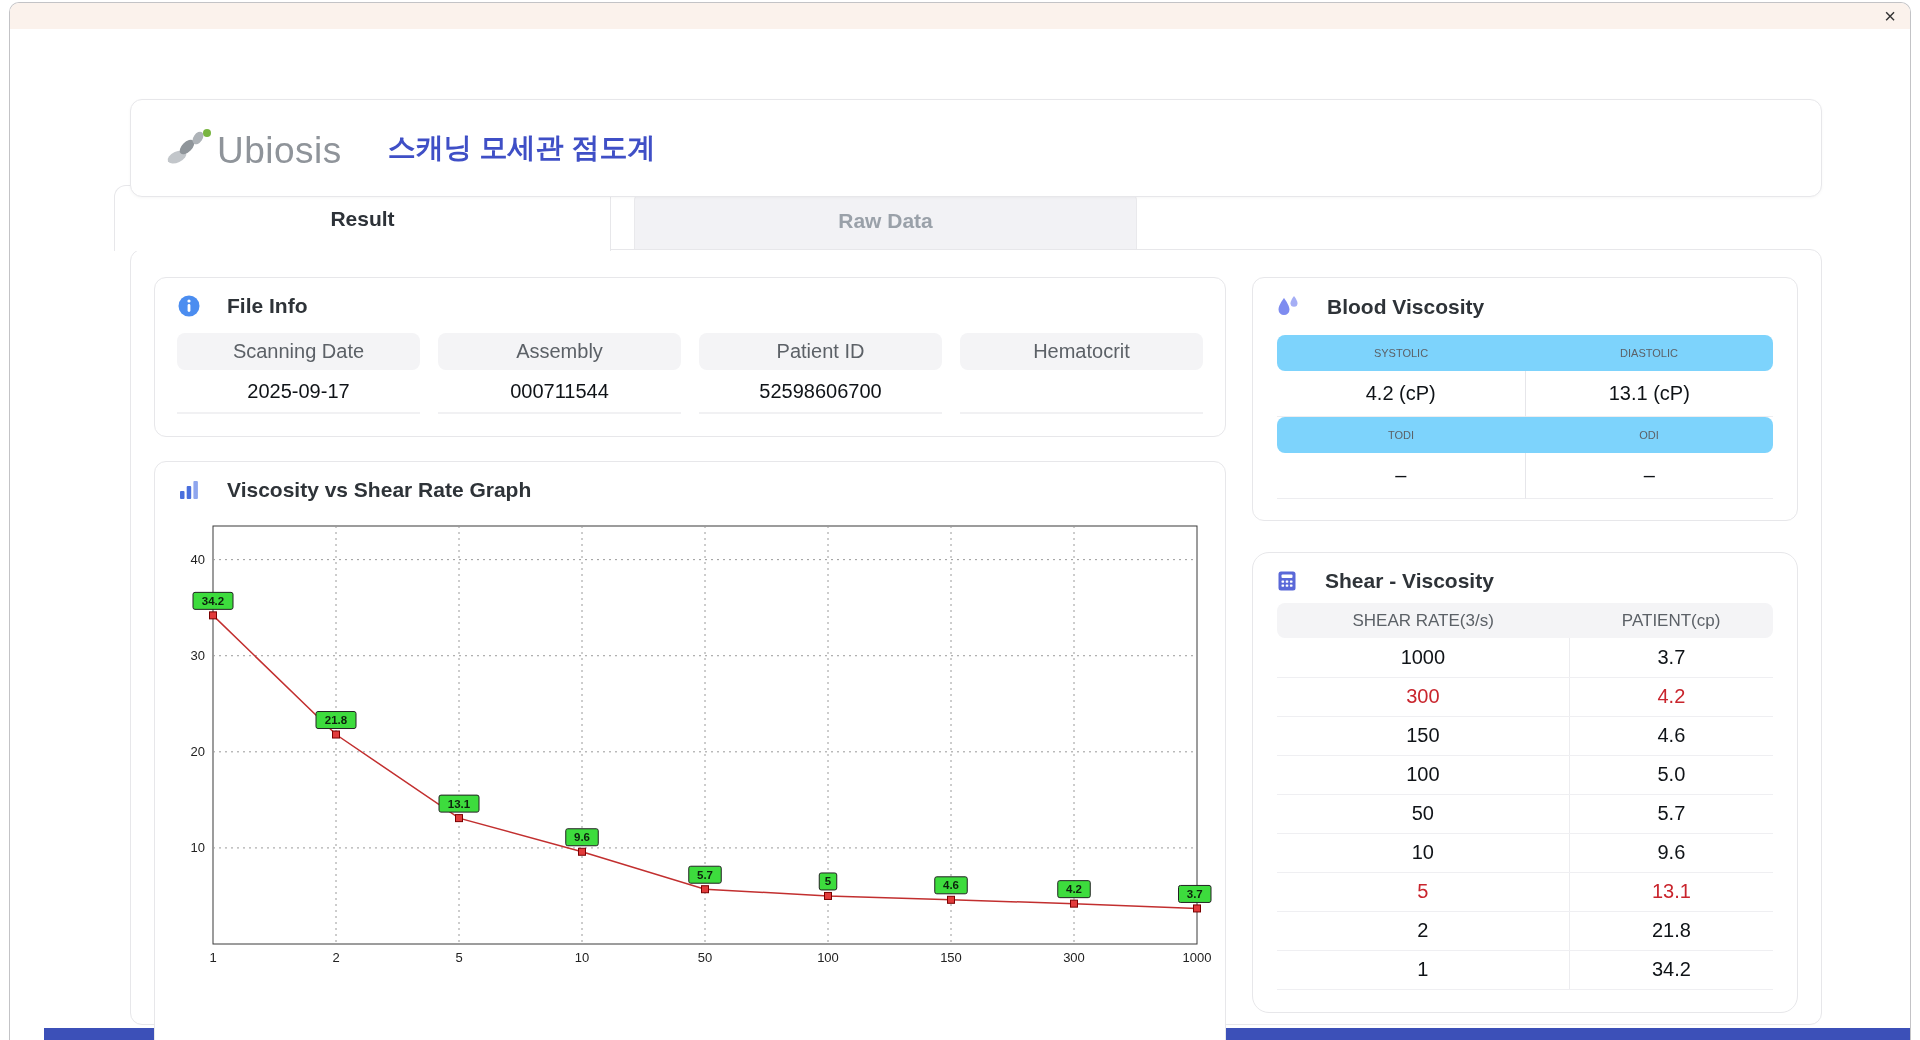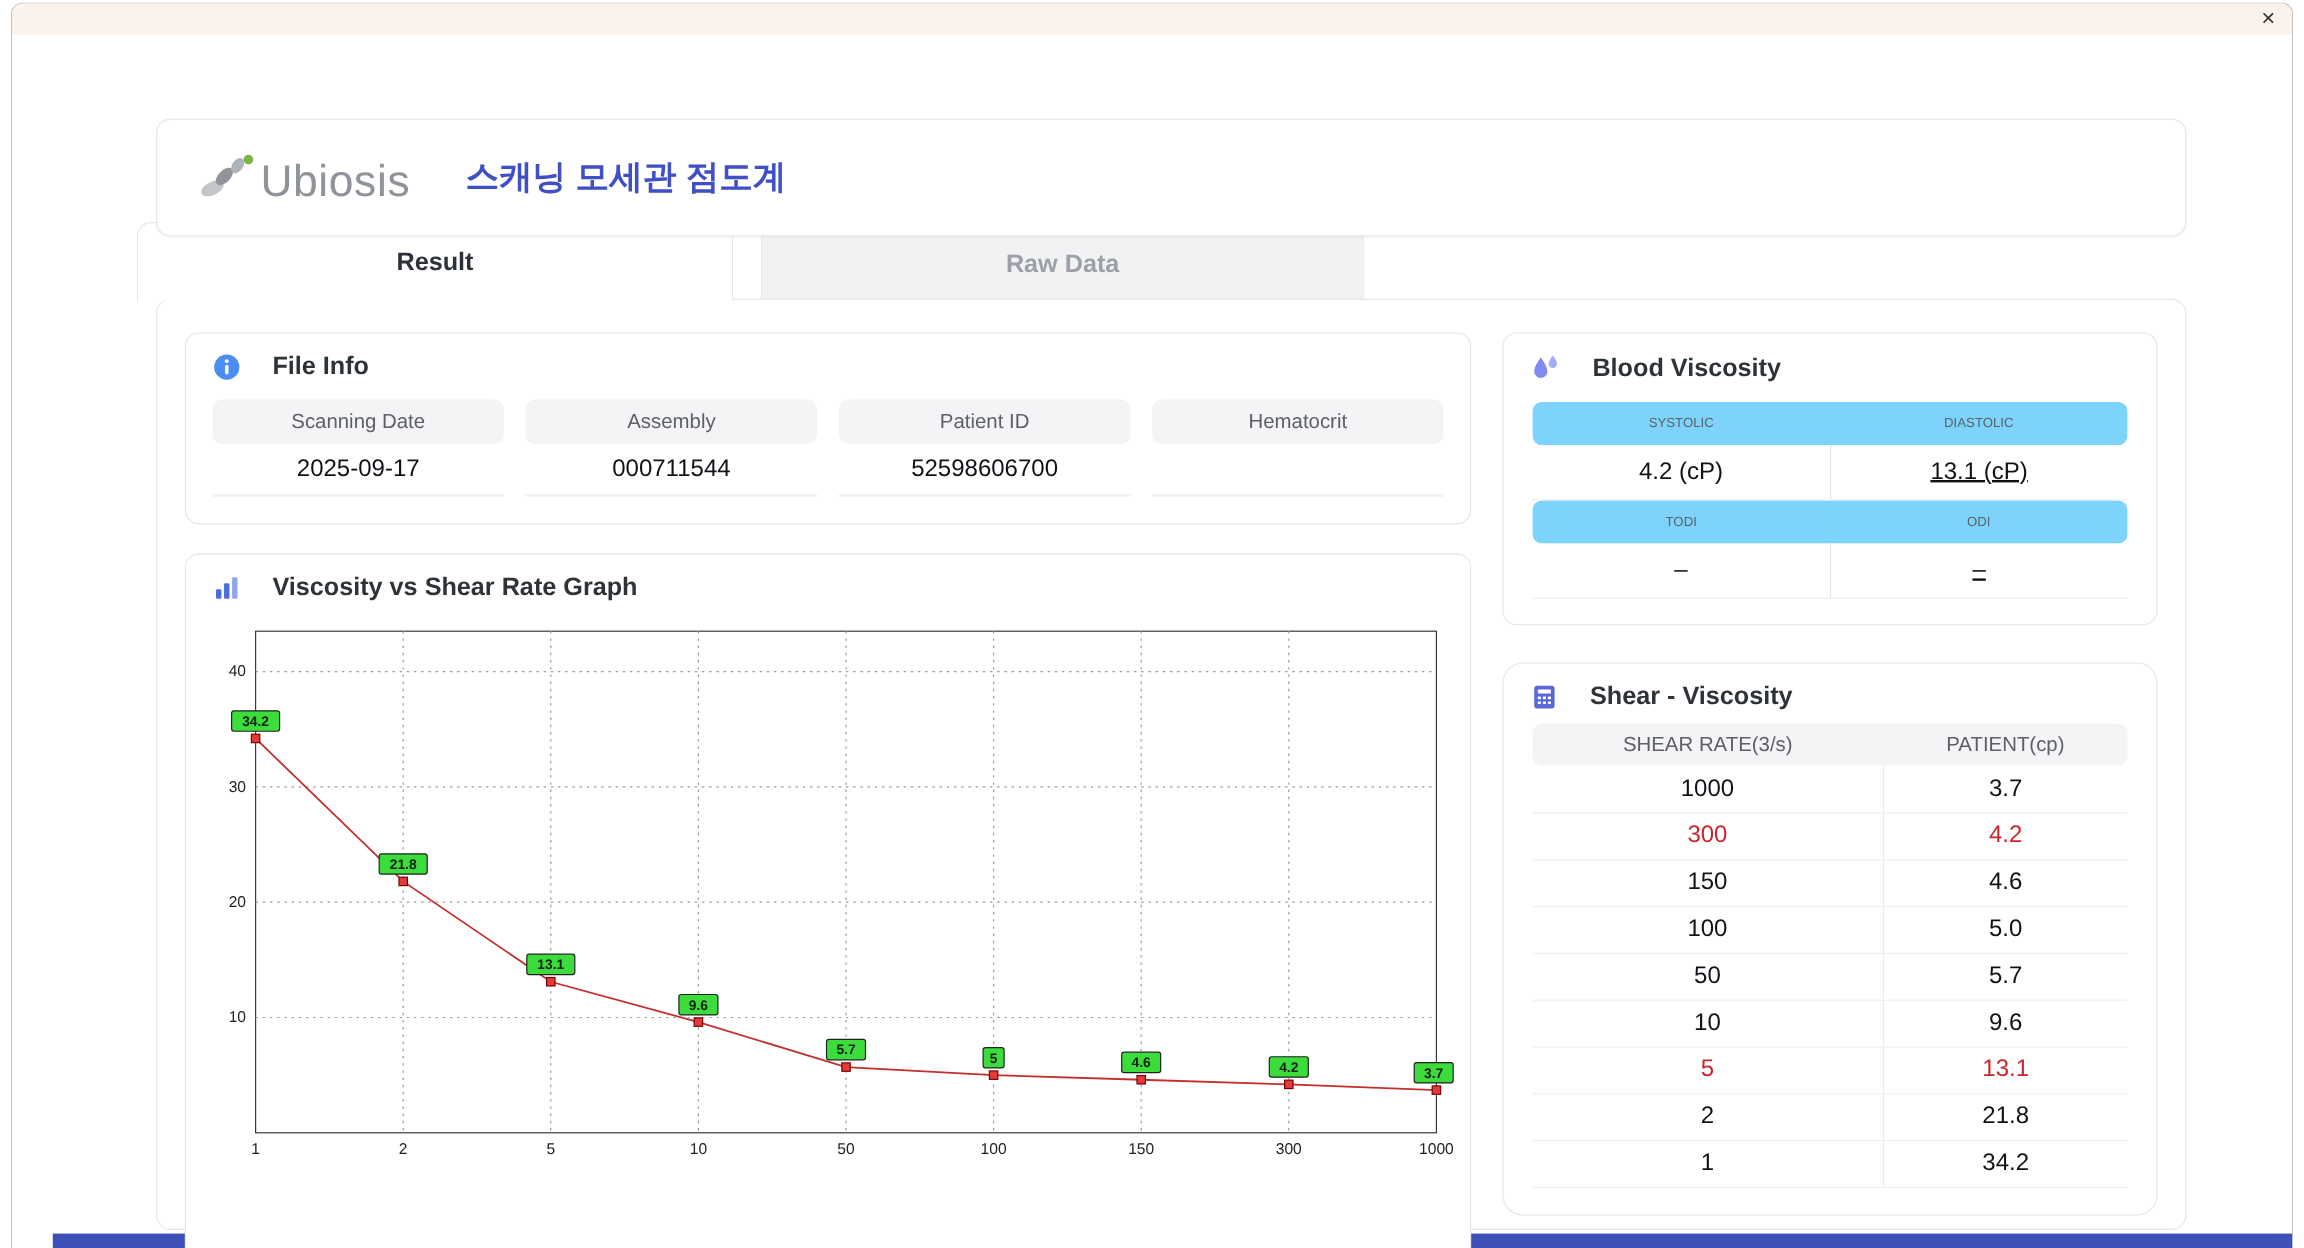--- a/index.html
+++ b/index.html
@@ -61,34 +61,34 @@
   .file-card  { left: 144px;  top: 274px; width: 1072px; height: 160px; z-index: 4; }
   .graph-card { left: 144px;  top: 458px; width: 1072px; height: 708px; z-index: 4; }
   .blood-card { left: 1242px; top: 274px; width: 546px;  height: 244px; z-index: 4; }
   .shear-card { left: 1242px; top: 549px; width: 546px;  height: 461px; z-index: 4; overflow: hidden; border-radius: 17px; }
 
   .fields { display: flex; gap: 18px; padding: 15px 22px 0 22px; }
   .field { flex: 1; }
   .field-label {
     background: #f4f4f6; border-radius: 8px; height: 37px;
     display: flex; align-items: center; justify-content: center;
-    font-size: 17px; color: #5c6167;
+    font-size: 20px; color: #5c6167;
   }
   .field-value {
     height: 44px; display: flex; align-items: center; justify-content: center;
     font-size: 20px; color: #0f1317; border-bottom: 2px solid #f1f1f3;
   }
 
   .bv-grid { margin: 15px 24px 0 24px; }
   .bv-row { display: flex; }
   .bv-cell { flex: 1; display: flex; align-items: center; justify-content: center; }
   .bv-row.labels { border-radius: 8px; overflow: hidden; }
   .bv-label { background: #7dd3fc; height: 36px; font-size: 11px; color: #5c6167; }
   .bv-value { height: 46px; font-size: 20px; color: #0f1317; border-bottom: 1px solid #ededf0; }
-  .bv-value + .bv-value { border-left: 1px solid #e6e6ea; text-decoration: underline; }
+  .bv-value + .bv-value { border-left: 1px solid #e6e6ea; }
 
   .sv-table { width: calc(100% - 48px); margin: 10px 24px 0 24px; border-collapse: collapse; }
   .sv-table th {
     background: #f4f4f6; height: 35px; font-size: 17px; color: #5c6167; font-weight: normal;
   }
   .sv-table th:first-child { border-radius: 8px 0 0 8px; }
   .sv-table th:last-child  { border-radius: 0 8px 8px 0; }
   .sv-table td {
     height: 39px; text-align: center; font-size: 20px; color: #0f1317;
     border-bottom: 1px solid #efeff2;

